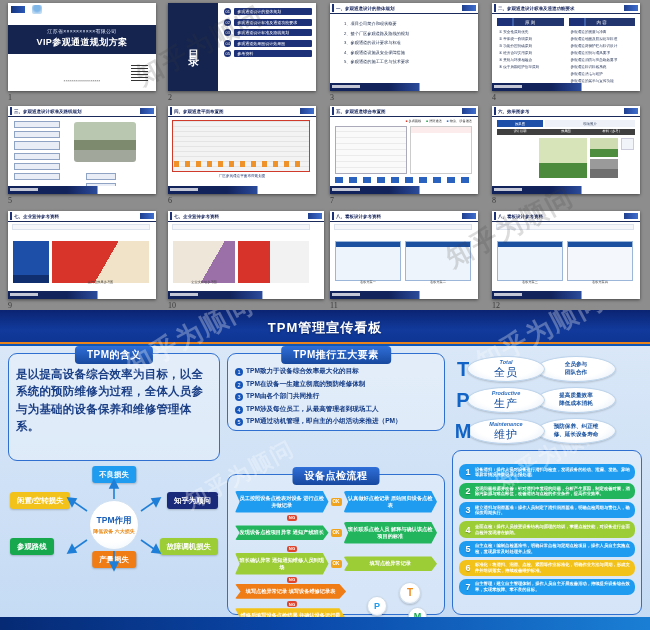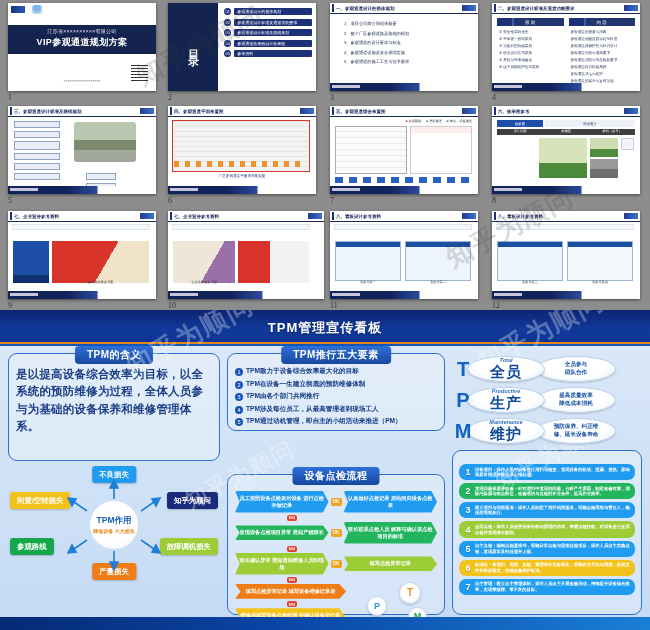--- a/index.html
+++ b/index.html
@@ -179,21 +179,21 @@
   .pill {
     height: 26px; display: flex; flex-direction: column;
     align-items: center; justify-content: center;
     background: radial-gradient(ellipse at 50% 30%, #ffffff 55%, #e3edf8 100%);
     border: 1px solid #bcd3ea; box-shadow: 0 1px 2px rgba(0,0,0,.18);
     border-radius: 50%/50%;
   }
   .pill-a { width: 78px; margin-left: -7px; z-index: 2; }
   .pill-b { width: 80px; margin-left: -9px; z-index: 1; }
   .pill-en { font-size: 5.5px; color: #2f6fc0; font-weight: bold; font-style: italic; }
-  .pill-cn { font-size: 15px; color: #114b9c; font-weight: bold; letter-spacing: 1px; }
+  .pill-cn { font-size: 11px; color: #114b9c; font-weight: normal; letter-spacing: 1px; }
   .pill-l2 { font-size: 5.6px; color: #15509f; font-weight: bold; line-height: 1.35; text-align: center; }
 
   
   .loss-wrap { position: relative; height: 118px; }
   .loss-box {
     position: absolute; font-size: 7.4px; font-weight: bold; color: #fff;
     padding: 3.5px 7px; border-radius: 3px; white-space: nowrap;
     box-shadow: 0 1px 2px rgba(0,0,0,.2);
   }
   .loss-core {
@@ -646,21 +646,21 @@
 
       <div class="panel" style="height:108px">
         <div class="panel-cap">TPM的含义</div>
         <div class="meaning-text">是以提高设备综合效率为目标，以全系统的预防维修为过程，全体人员参与为基础的设备保养和维修管理体系。</div>
       </div>
 
       <div class="loss-wrap">
         <div class="loss-box" style="left:50%;top:0;transform:translateX(-50%);background:#1f9cf0">不良损失</div>
         <div class="loss-box" style="right:2px;top:26px;background:#1a2a7a">知乎为顺问</div>
         <div class="loss-box" style="right:2px;top:72px;background:#9ccc36">故障调机损失</div>
-        <div class="loss-box" style="left:50%;bottom:4px;transform:translateX(-50%);background:#f07c16">产量损失</div>
+        <div class="loss-box" style="left:50%;bottom:16px;transform:translateX(-50%);background:#f07c16">产量损失</div>
         <div class="loss-box" style="left:2px;top:72px;background:#17a84e">参观路线</div>
         <div class="loss-box" style="left:2px;top:26px;background:#f2c21a">闲置/空转损失</div>
 
         <div class="loss-core">
           <b>TPM作用</b>
           <i>降低设备
 六大损失</i>
         </div>
 
         <svg style="position:absolute;inset:0;width:100%;height:100%;pointer-events:none">

